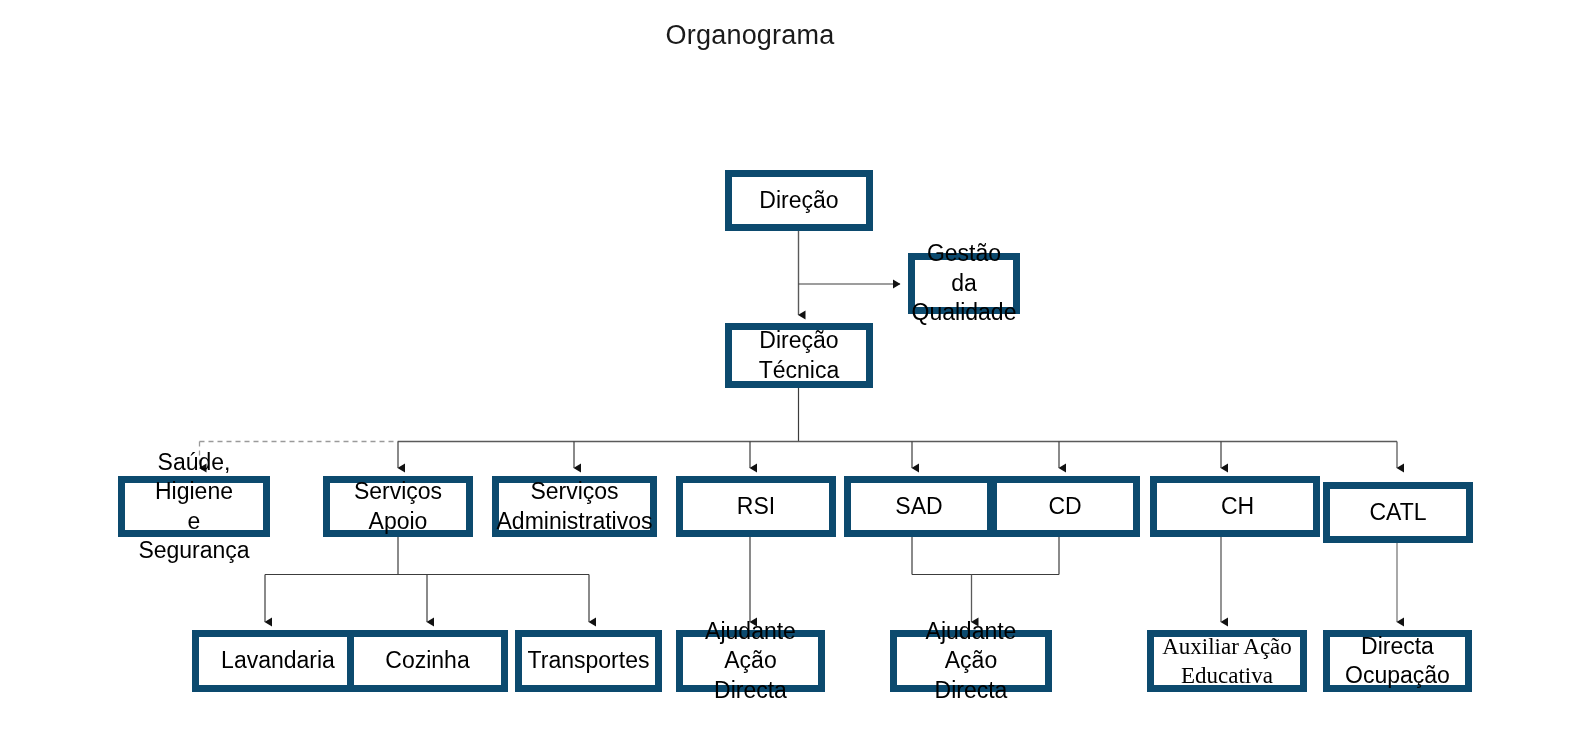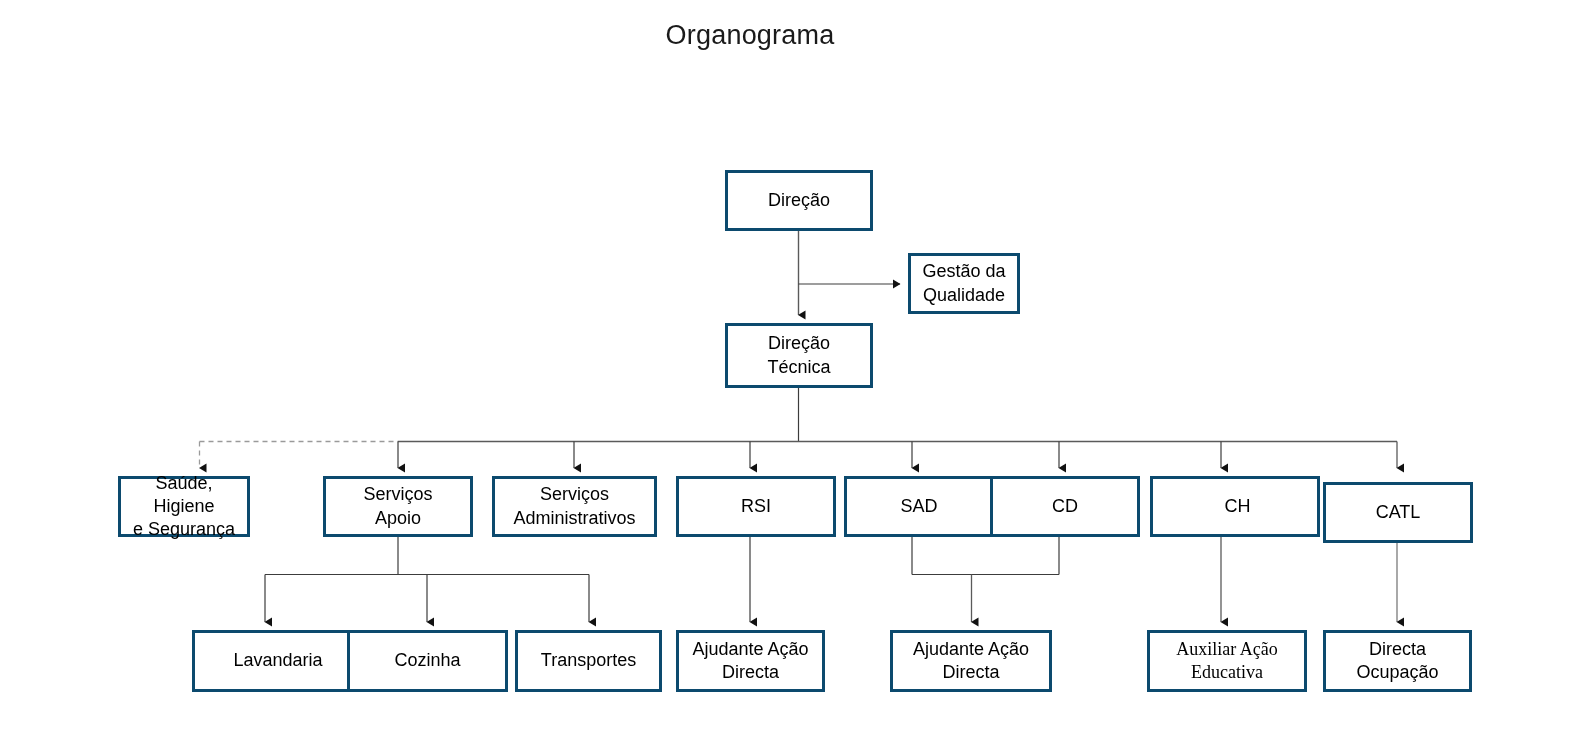--- a/index.html
+++ b/index.html
@@ -35,27 +35,27 @@
     position: absolute;
     left: 0;
     top: 0;
     width: 1588px;
     height: 730px;
     pointer-events: none;
   }
   .node {
     position: absolute;
     box-sizing: border-box;
-    border: 3px solid #0c4a6e;
+    border: 7px solid #0c4a6e;
     background: #ffffff;
     display: flex;
     align-items: center;
     justify-content: center;
     text-align: center;
-    font-size: 18px;
+    font-size: 23px;
     line-height: 1.28;
     color: #000000;
     padding: 2px 4px;
     z-index: 2;
   }
   .node .label {
     display: block;
     white-space: pre-line;
   }
 </style>
@@ -121,21 +121,21 @@
   <div class="node" style="left: 908px; top: 253px; width: 112px; height: 61px;">
     <span class="label">Gestão da
 Qualidade</span>
   </div>
 
   <div class="node" style="left: 725px; top: 323px; width: 148px; height: 65px;">
     <span class="label">Direção
 Técnica</span>
   </div>
 
-  <div class="node" style="left: 118px; top: 476px; width: 132px; height: 61px;">
+  <div class="node" style="left: 118px; top: 476px; width: 152px; height: 61px;">
     <span class="label">Saúde, Higiene
 e Segurança</span>
   </div>
   <div class="node" style="left: 323px; top: 476px; width: 150px; height: 61px;">
     <span class="label">Serviços
 Apoio</span>
   </div>
   <div class="node" style="left: 492px; top: 476px; width: 165px; height: 61px;">
     <span class="label">Serviços
 Administrativos</span>

